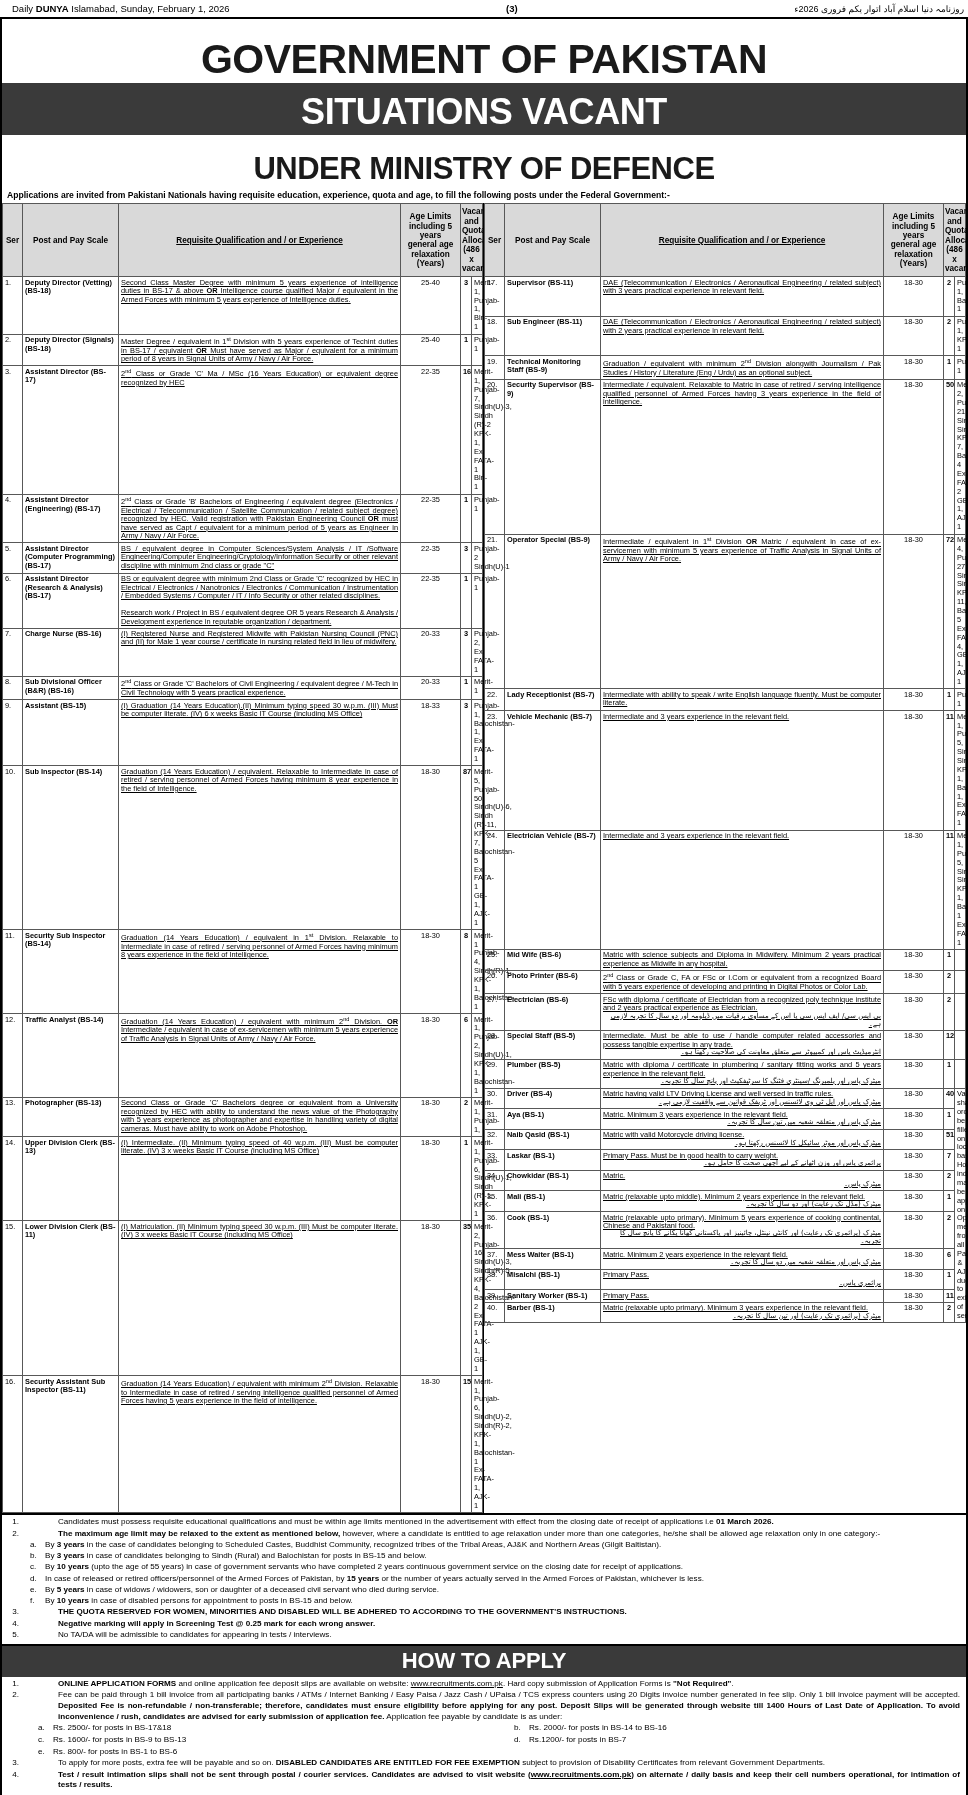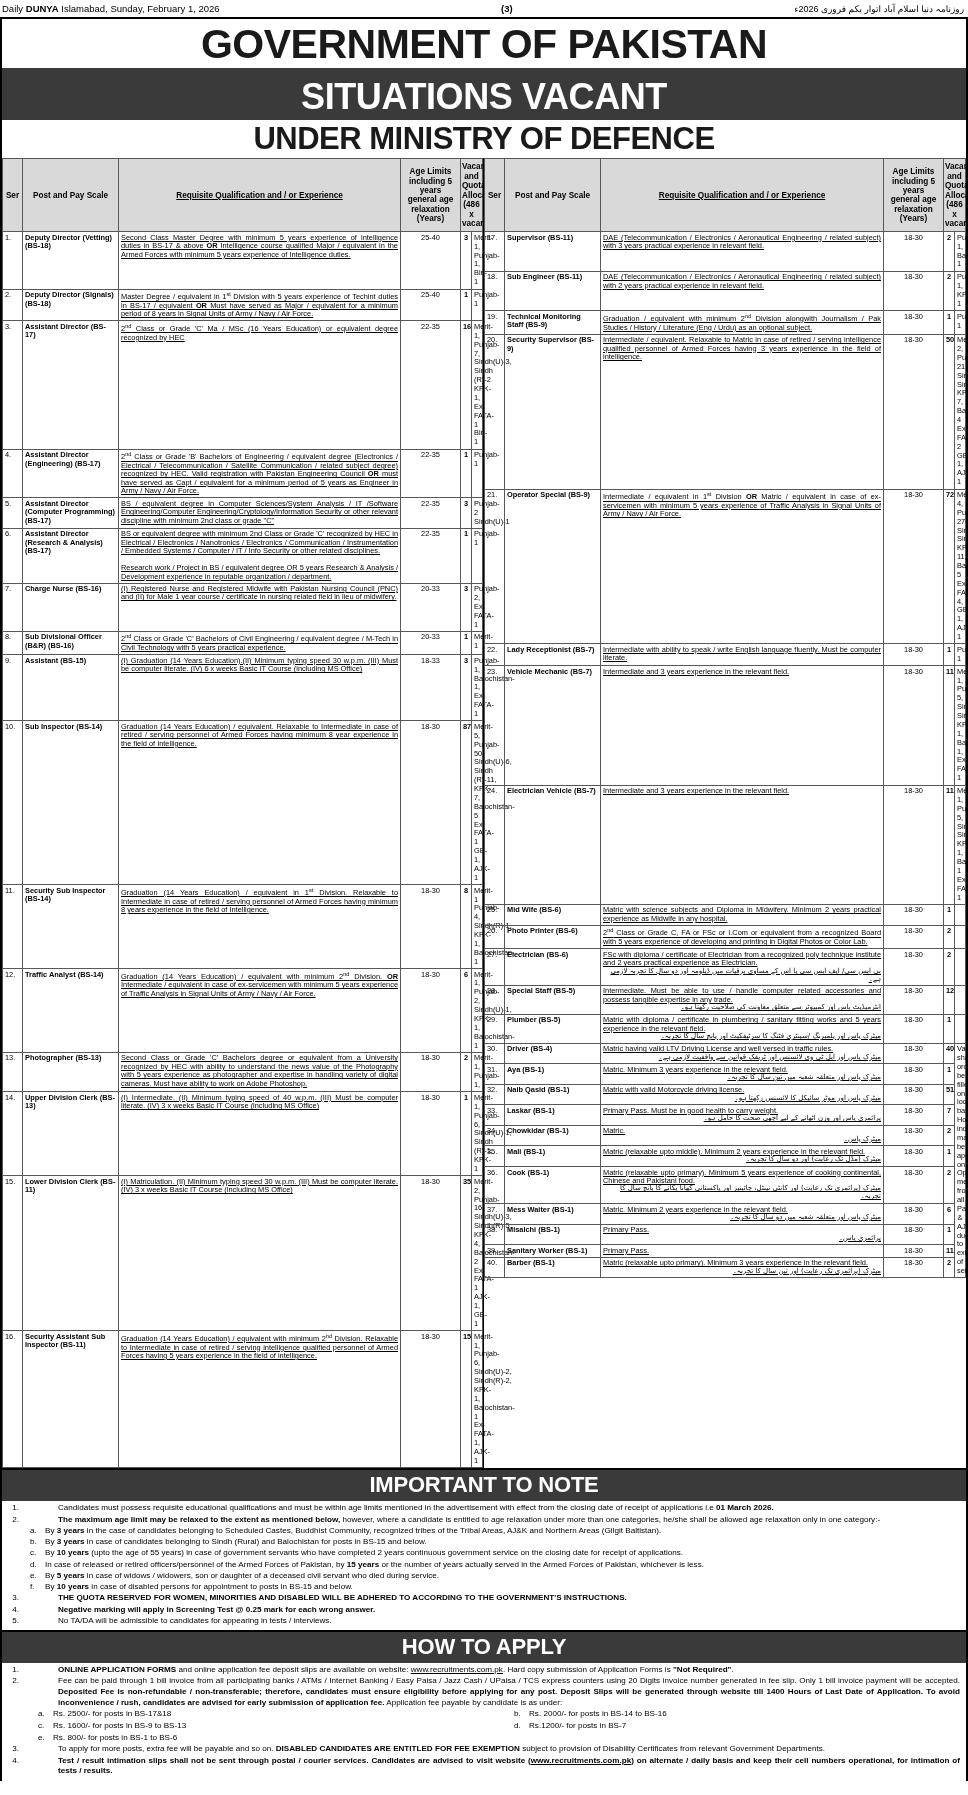--- a/index.html
+++ b/index.html
@@ -9,33 +9,34 @@
     background: #ffffff;
     font-family: "Liberation Sans", sans-serif;
     color: #000;
     -webkit-font-smoothing: none;
   }
   .page { width: 968px; padding: 0; }
 
   
   .topbar {
     display: flex; align-items: center; justify-content: space-between;
-    font-size: 9.5px; padding: 3px 4px 3px 2px;
+    font-size: 9.5px; padding: 3px 4px 3px 12px;
   }
   .topbar .left { font-weight: 400; }
   .topbar .left b { font-weight: 700; }
   .topbar .center { font-size: 9.5px; font-weight: 700; }
   .topbar .right { font-size: 9px; direction: rtl; }
 
   
   .banner-wrap { border: 2px solid #000; border-bottom: none; }
   .band-white {
     text-align: center; font-weight: 700; letter-spacing: -0.5px;
     font-family: "Liberation Sans", sans-serif;
     color: #1a1a1a;
+    margin-top: 15px;
   }
   .gov { font-size: 41px; line-height: 1.05; padding: 4px 0 2px; }
   .band-black {
     background: #3a3a3a; color: #fff; text-align: center;
     font-size: 36px; font-weight: 700; line-height: 1.08; padding: 10px 0 3px;
     letter-spacing: -0.4px;
   }
   .min { font-size: 31px; line-height: 1.08; padding: 2px 12px 3px; }
 
   .intro {
@@ -108,20 +109,21 @@
     <div class="left"><span>Daily </span><b>DUNYA</b><span> Islamabad, Sunday, February 1, 2026</span></div>
     <div class="center">(3)</div>
     <div class="right">روزنامہ دنیا اسلام آباد اتوار یکم فروری 2026ء</div>
   </div>
 
   <div class="banner-wrap">
     <div class="band-white gov">GOVERNMENT OF PAKISTAN</div>
     <div class="band-black">SITUATIONS VACANT</div>
     <div class="band-white min">UNDER MINISTRY OF DEFENCE</div>
   </div>
+  <div class="intro">Applications are invited from Pakistani Nationals having requisite education, experience, quota and age, to fill the following posts under the Federal Government:-</div>
 
   <div class="tables">
     <div class="tcol left">
       <table class="jobs">
         <thead>
           <tr>
             <th class="c-ser">Ser</th>
             <th class="c-post">Post and Pay Scale</th>
             <th class="c-qual">Requisite Qualification and / or Experience</th>
             <th class="c-age">
@@ -473,21 +475,20 @@
               <td class="c-age">18-30</td>
               <td class="c-vac">2</td>
             </tr>
           </tbody>
       </table>
     </div>
   </div>
 
   <div class="rule"></div>
 
-  <div class="sec-head">IMPORTANT TO NOTE</div>
   <div class="sec-body">
     <ol class="numlist" id="imp-1">
         <li>
           <span class="mk">1.</span>
           <span class="tx">Candidates must possess requisite educational qualifications and must be within age limits mentioned in the advertisement with effect from the closing date of receipt of applications i.e <b class="b">01 March 2026.</b></span>
         </li>
         <li>
           <span class="mk">2.</span>
           <span class="tx"><b class="b">The maximum age limit may be relaxed to the extent as mentioned below,</b> however, where a candidate is entitled to age relaxation under more than one categories, he/she shall be allowed age relaxation only in one category:-</span>
         </li>

